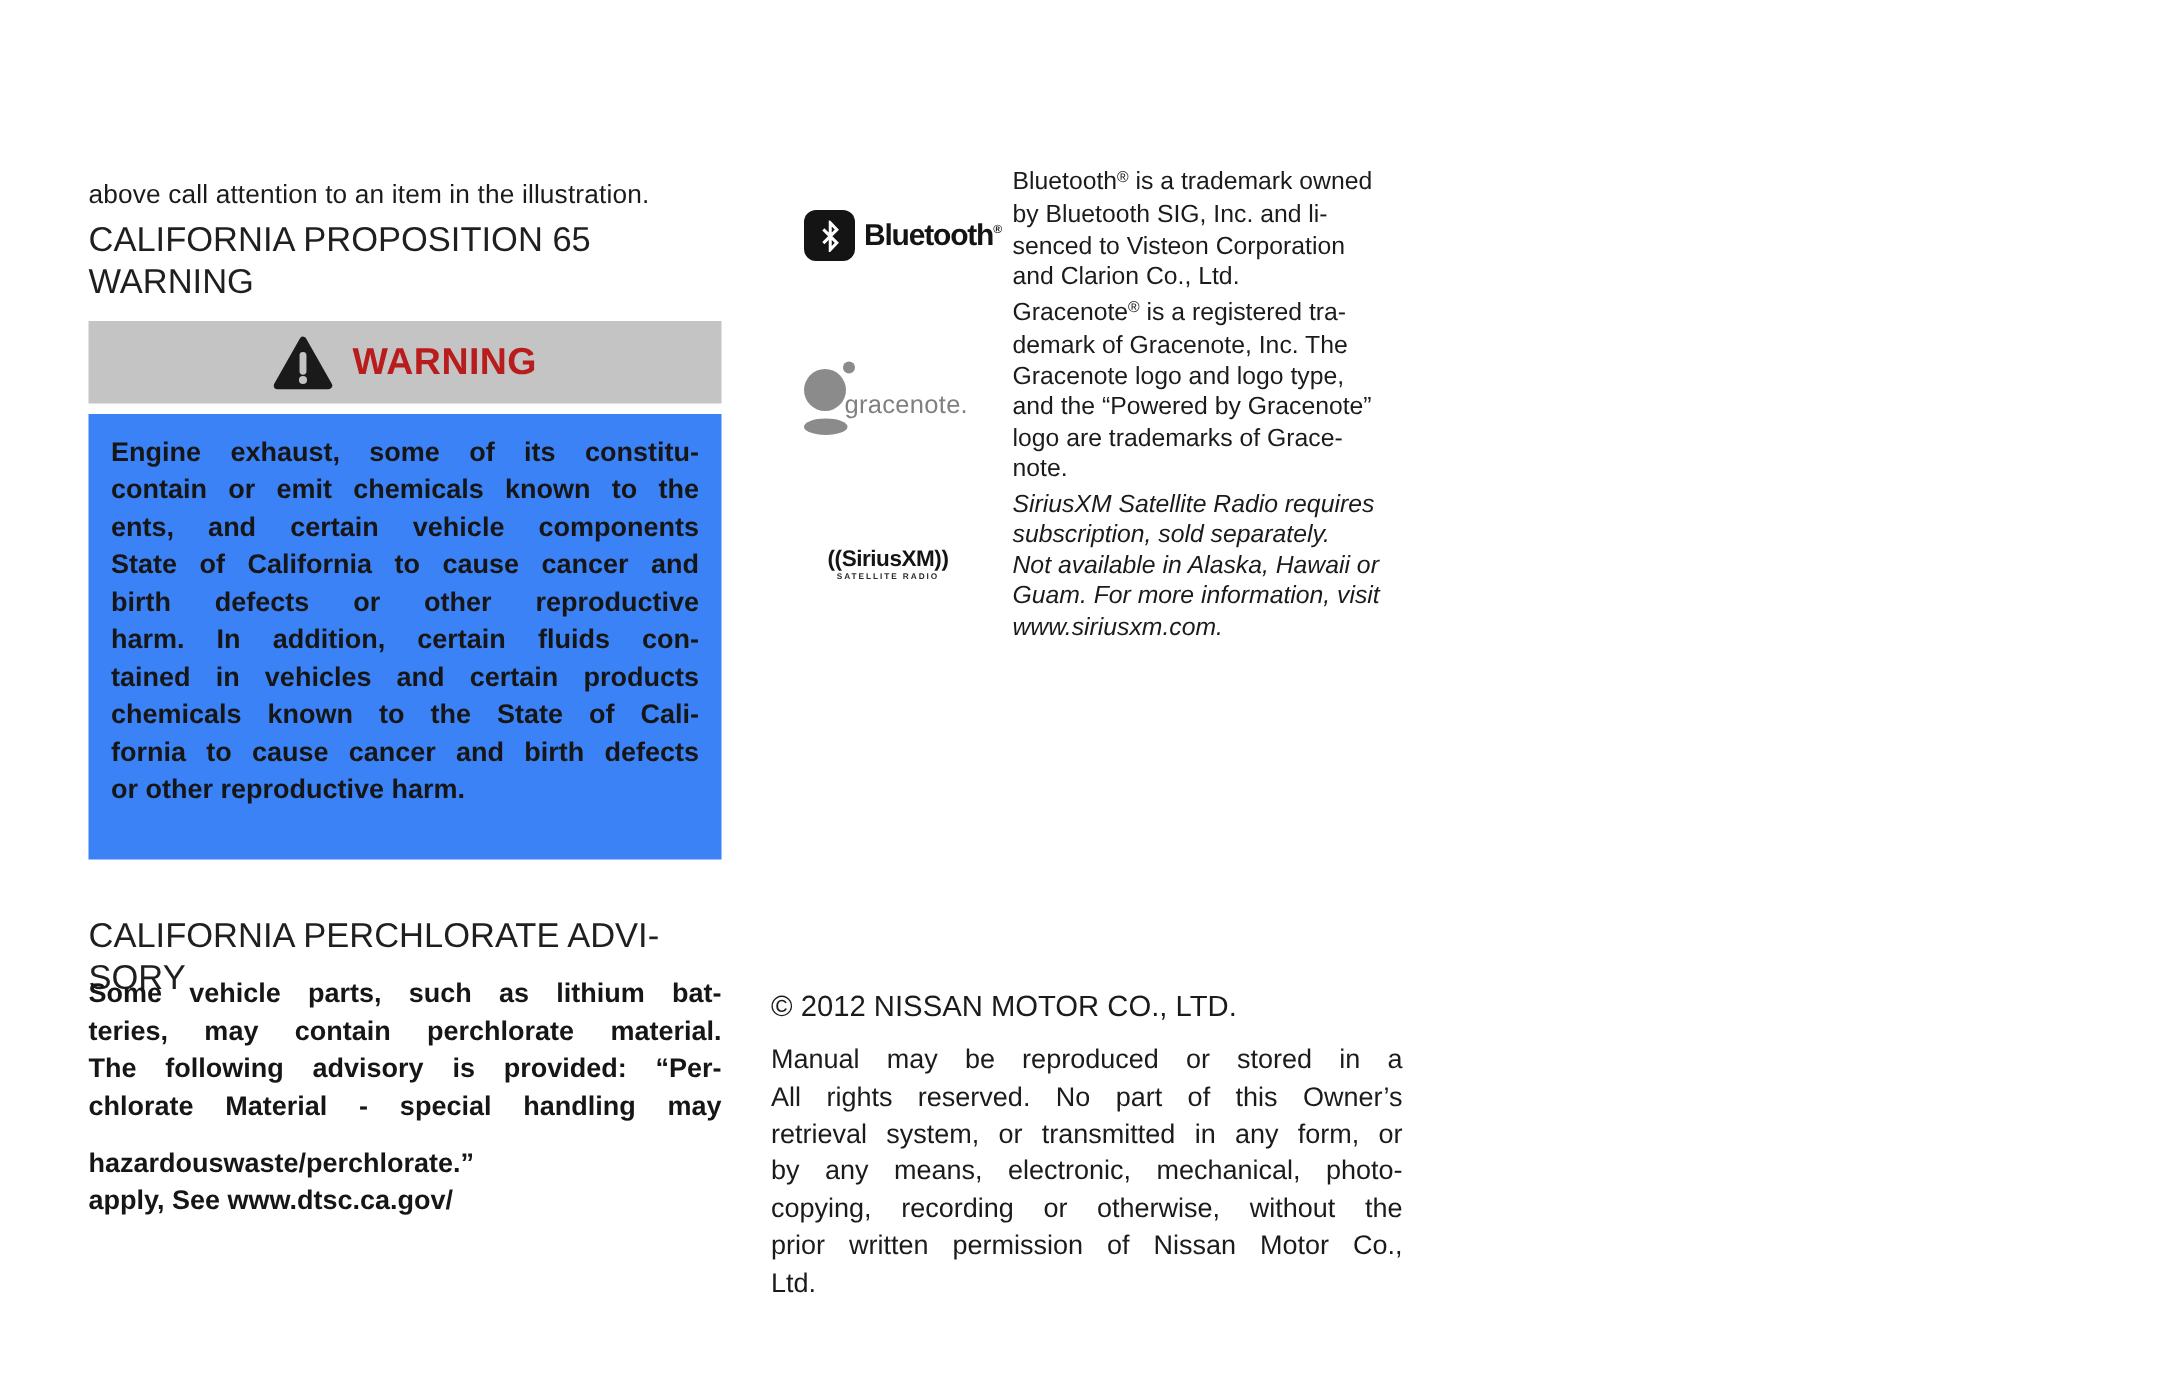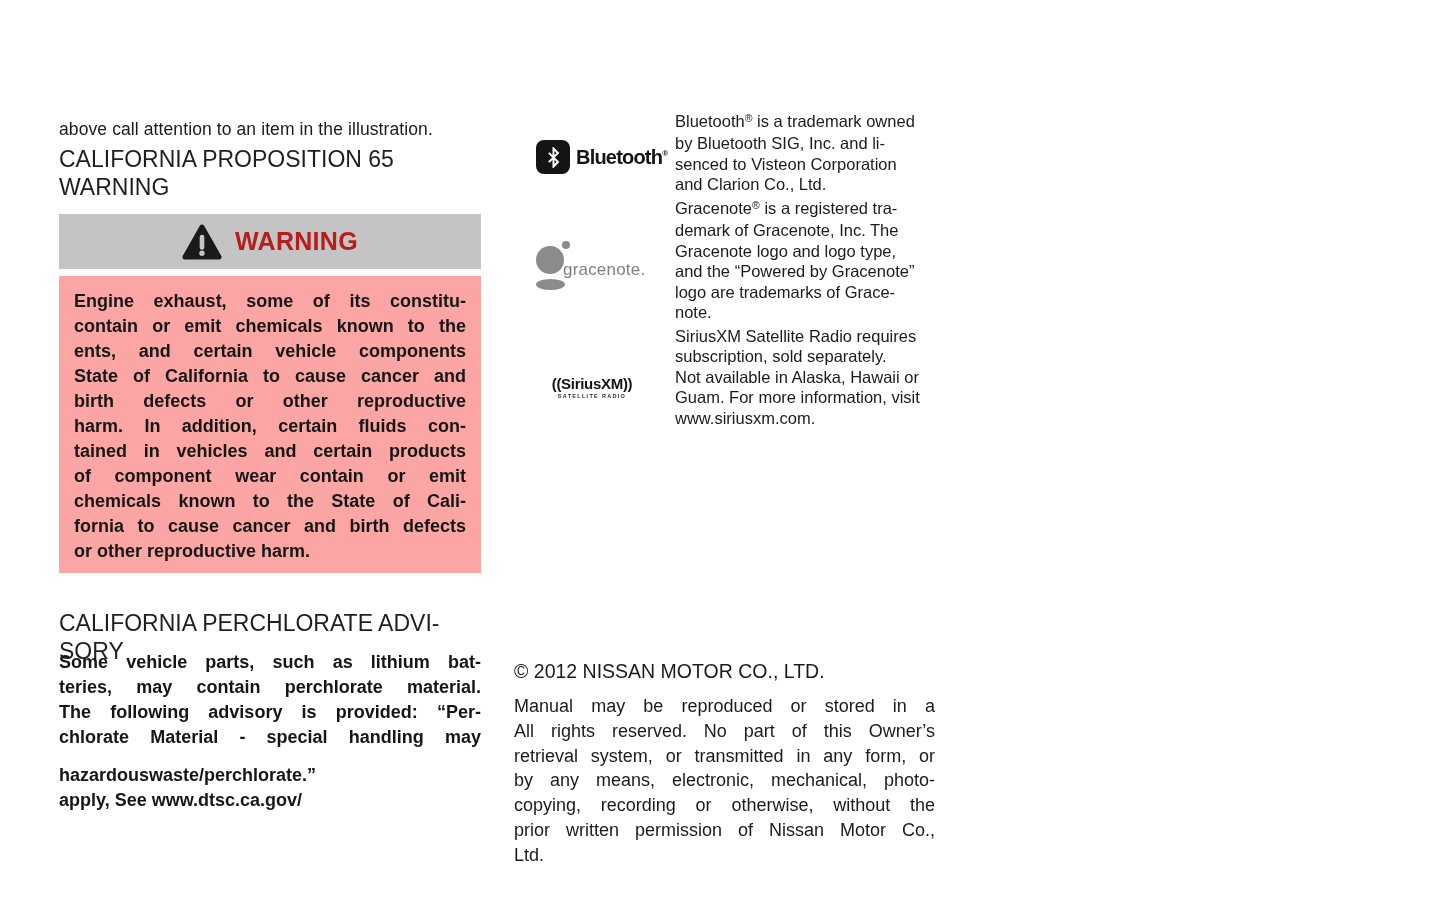--- a/index.html
+++ b/index.html
@@ -9,21 +9,21 @@
   }
   .abs{position:absolute;}
 
   
   .intro{left:59px;top:119px;font-size:17.5px;letter-spacing:0.1px;}
   .h-main{left:59px;top:146px;width:440px;font-size:23px;font-weight:400;
           line-height:27.5px;color:#1f1f1f;margin:0;white-space:pre-line;}
   .warn-head{left:59px;top:214px;width:422px;height:55px;background:#c4c4c4;
              display:flex;align-items:center;justify-content:center;gap:13px;}
   .warn-title{font-size:25px;font-weight:700;color:#b91c1c;letter-spacing:0.3px;}
-  .warn-body{left:59px;top:276px;width:422px;height:297px;background:#fca5a5;
+  .warn-body{left:59px;top:276px;width:422px;height:297px;background:#3b82f6;
              box-sizing:border-box;padding:13px 15px 0 15px;}
   .warn-body .jline,.warn-body .lastline{font-size:18px;font-weight:700;line-height:25px;color:#161616;}
   .h-perch{left:59px;top:610px;width:440px;font-size:23px;font-weight:400;
            line-height:27.5px;color:#1f1f1f;margin:0;white-space:pre-line;}
   .perch-body{left:59px;top:650px;width:422px;}
   .perch-body .jline,.perch-body .lastline{font-size:18px;font-weight:700;line-height:25px;color:#161616;}
   .perch-last{margin-top:13px;}
 
   .jline{text-align:justify;text-align-last:justify;}
   .lastline{text-align:left;}
@@ -35,29 +35,29 @@
   .bt-word{font-size:20px;font-weight:700;color:#141414;letter-spacing:-0.8px;}
   .bt-mark{font-size:8px;position:relative;top:-8px;letter-spacing:0;}
 
   .gn-logo{left:536px;top:238px;width:125px;height:55px;}
   .gn-circle{position:absolute;left:0;top:8px;width:28px;height:28px;border-radius:50%;background:#8b8b8b;}
   .gn-dot{position:absolute;left:26px;top:3px;width:8px;height:8px;border-radius:50%;background:#8b8b8b;}
   .gn-ellipse{position:absolute;left:0;top:41px;width:29px;height:11px;border-radius:50%;background:#8b8b8b;}
   .gn-word{position:absolute;left:27px;top:22px;font-size:17px;color:#808080;letter-spacing:0.2px;}
 
   .sx-logo{left:544px;top:364px;width:96px;text-align:center;color:#141414;}
-  .sx-row{font-size:15px;font-weight:700;white-space:nowrap;letter-spacing:-0.3px;margin-top:11px;}
+  .sx-row{font-size:15px;font-weight:700;white-space:nowrap;letter-spacing:-0.3px;}
   .sx-paren{font-weight:700;}
   .sx-sub{font-size:5.5px;font-weight:700;letter-spacing:1.3px;color:#2b2b2b;margin-top:1px;}
 
   
   .tm-text{width:278px;font-size:16.5px;line-height:20.4px;white-space:pre-line;color:#1b1b1b;}
   .bt-text{left:675px;top:111px;}
   .gn-text{left:675px;top:198px;}
-  .sx-text{left:675px;top:326px;}
+  .sx-text{left:675px;top:326px;font-style:italic;}
   .reg{font-size:10.5px;position:relative;top:-5px;}
 
   
   .cp-title{left:514px;top:660px;font-size:19.5px;color:#1b1b1b;}
   .cp-body{left:514px;top:694px;width:421px;}
   .cp-body .jline,.cp-body .lastline{font-size:18px;line-height:24.8px;color:#1b1b1b;}
 </style>
 </head>
 <body>
 
@@ -78,21 +78,20 @@
 
   <div class="abs warn-body">
     <div>
         <div class="jline">Engine exhaust, some of its constitu-</div>
         <div class="jline">contain or emit chemicals known to the</div>
         <div class="jline">ents, and certain vehicle components</div>
         <div class="jline">State of California to cause cancer and</div>
         <div class="jline">birth defects or other reproductive</div>
         <div class="jline">harm. In addition, certain fluids con-</div>
         <div class="jline">tained in vehicles and certain products</div>
-        <div class="jline">of component wear contain or emit</div>
         <div class="jline">chemicals known to the State of Cali-</div>
         <div class="jline">fornia to cause cancer and birth defects</div>
       </div>
     <div class="lastline">or other reproductive harm.</div>
   </div>
 
   <h2 class="abs h-perch">CALIFORNIA PERCHLORATE ADVI-
 SORY</h2>
 
   <div class="abs perch-body">

